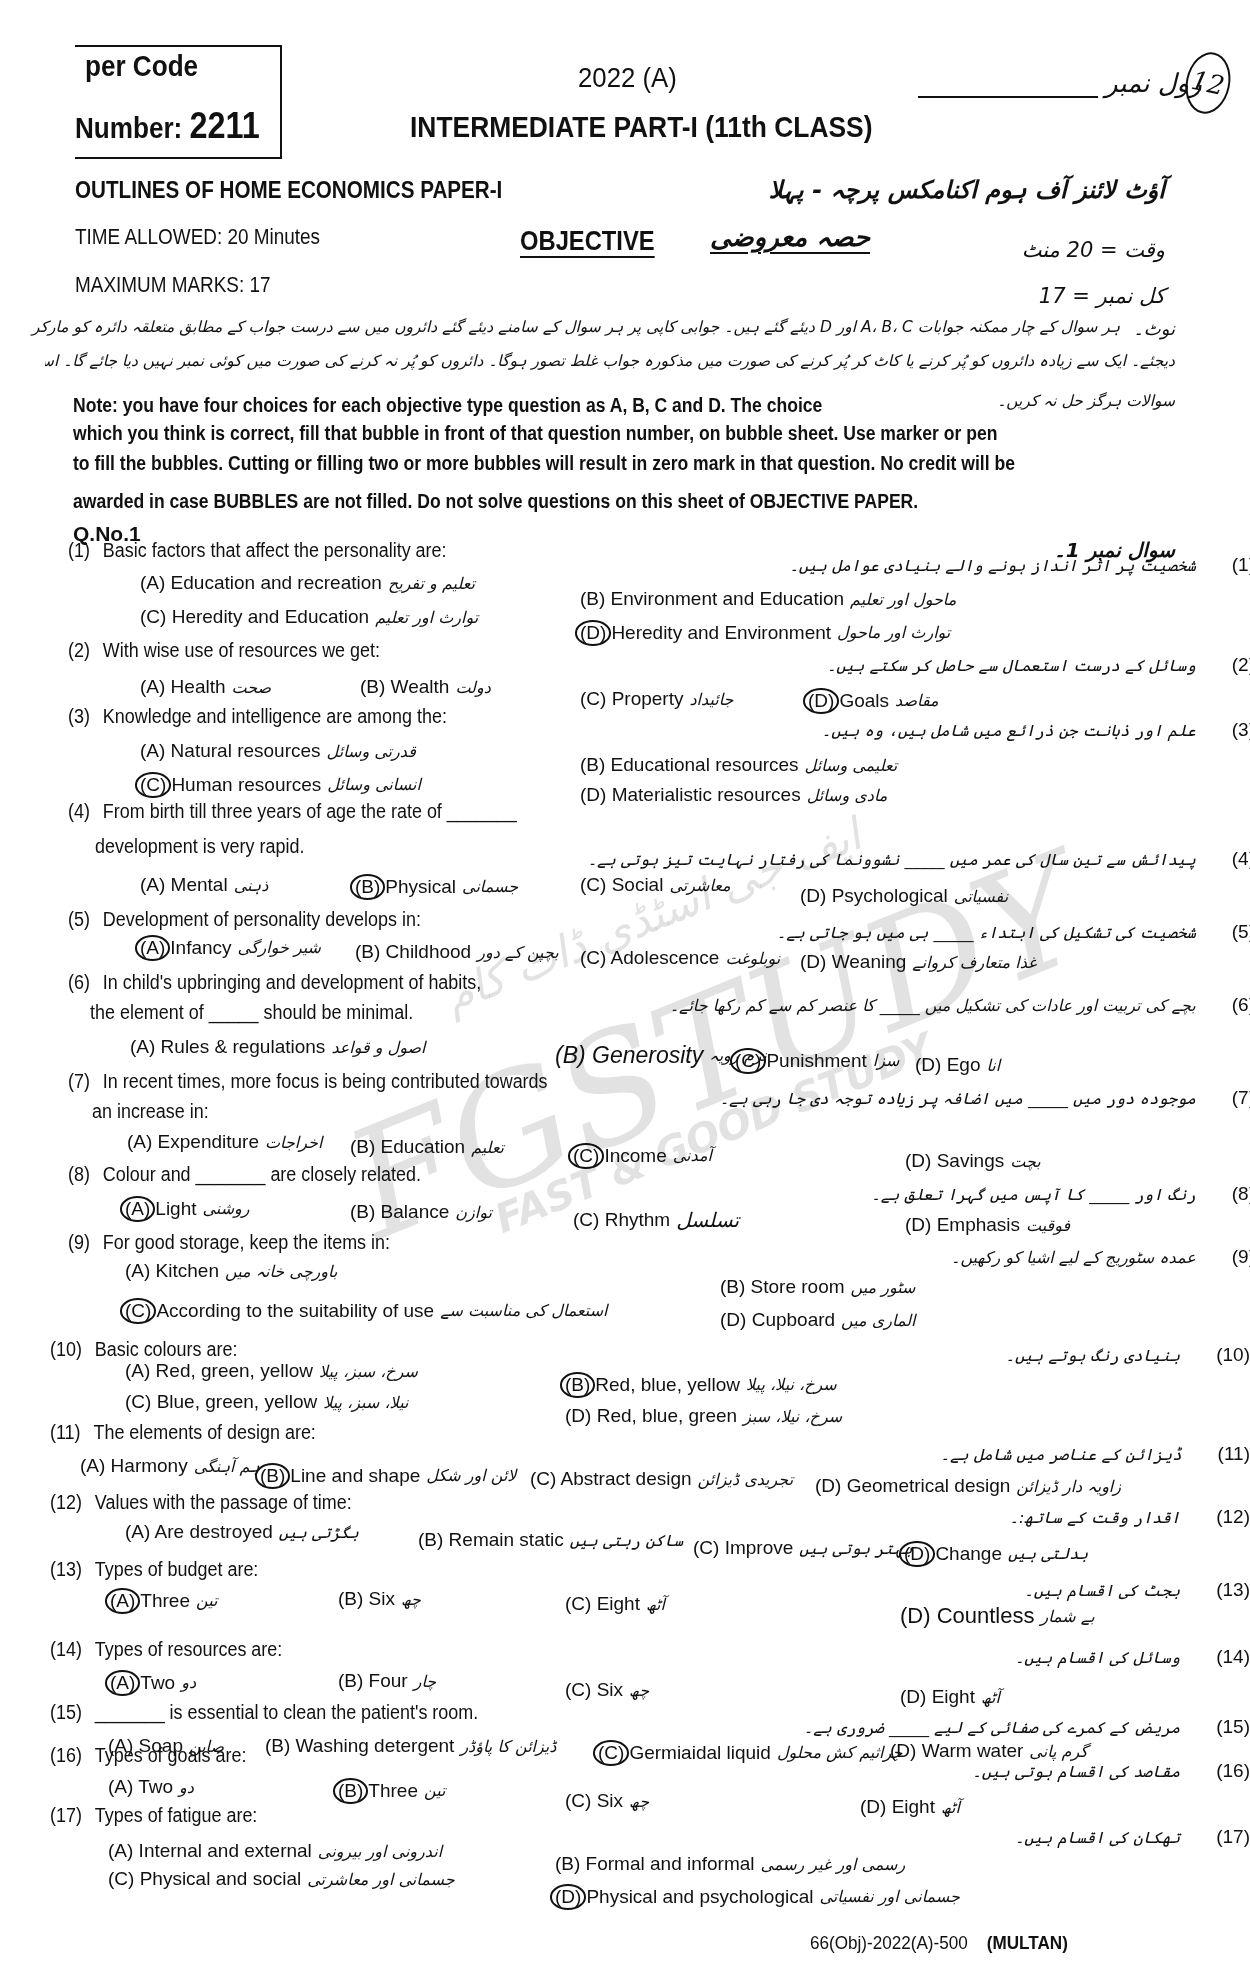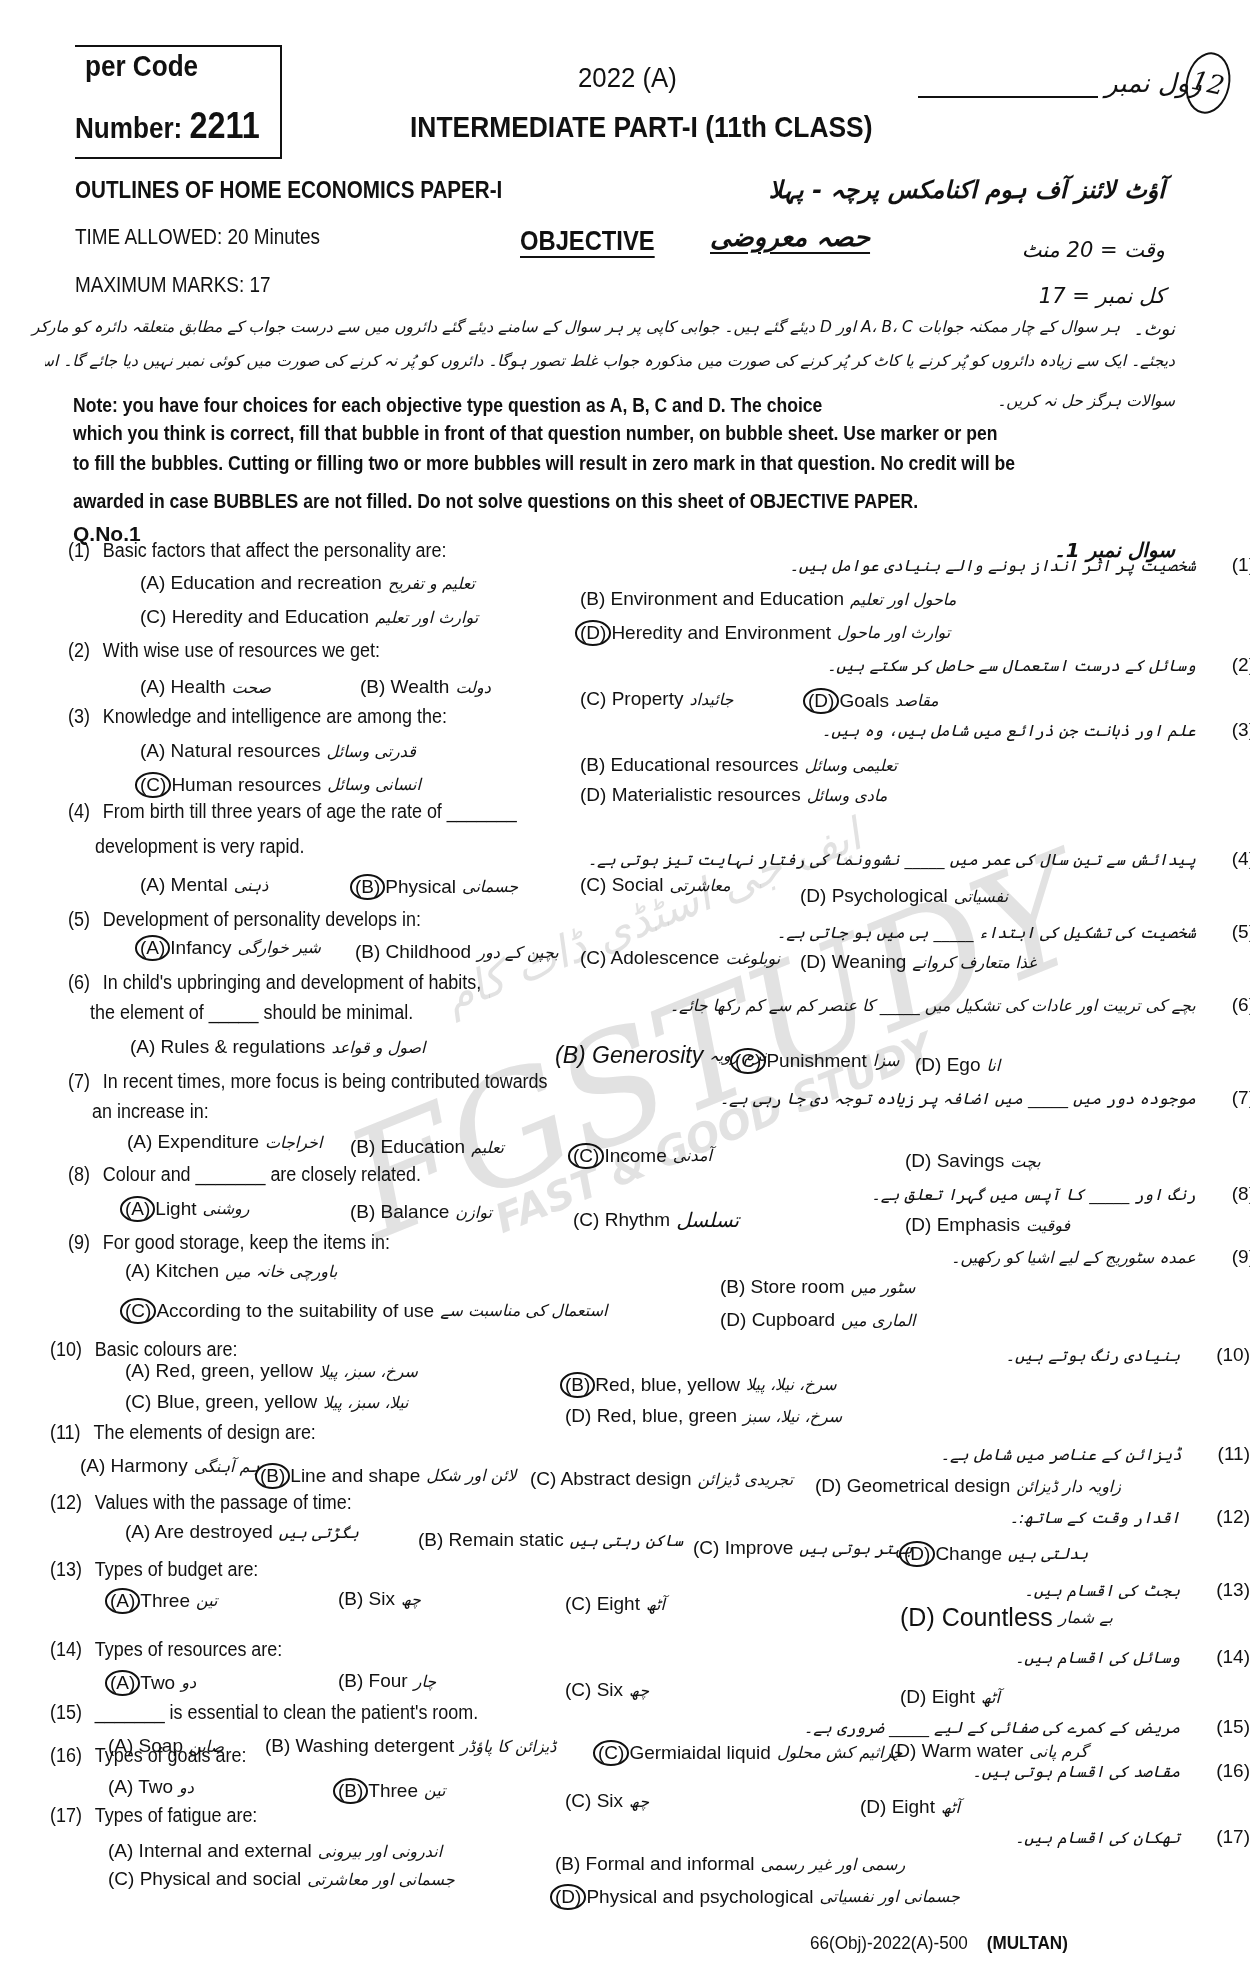--- a/index.html
+++ b/index.html
@@ -330,21 +330,21 @@
     </div>
     <div class="abs" style="left:338px;top:1588px;font-size:19px;display:flex;align-items:center;gap:6px;">
       <span class="en" style="font-size:19px;transform:none;">(B) Six</span>
       <span class="ur" style="font-size:16px;">چھ</span>
     </div>
     <div class="abs" style="left:565px;top:1593px;font-size:19px;display:flex;align-items:center;gap:6px;">
       <span class="en" style="font-size:19px;transform:none;">(C) Eight</span>
       <span class="ur" style="font-size:16px;">آٹھ</span>
     </div>
     <div class="abs" style="left:900px;top:1603px;font-size:19px;display:flex;align-items:center;gap:6px;">
-      <span class="en" style="font-size:25px;transform:none;">(D) Countless</span>
+      <span class="en" style="font-size:22px;transform:none;">(D) Countless</span>
       <span class="ur" style="font-size:16px;">بے شمار</span>
     </div>
     <div class="abs en" style="left:50px;top:1638px;font-size:19.5px;"><span style="margin-right:14px;">(14)</span><span>Types of resources are:</span></div>
     <div class="abs" style="right:0px;top:1646px;display:flex;flex-direction:row-reverse;align-items:center;gap:36px;">
       <span style="font-size:19px;font-family:&quot;Liberation Sans&quot;,sans-serif;">(14)</span>
       <span class="ur" style="font-size:16px;">وسائل کی اقسام ہیں۔</span>
     </div>
     <div class="abs" style="left:110px;top:1670px;font-size:19px;display:flex;align-items:center;gap:6px;">
       <span class="en" style="font-size:19px;transform:none;"><span class="circ" style="font-size:19px;">(A)</span><span>Two</span></span>
       <span class="ur" style="font-size:16px;">دو</span>

